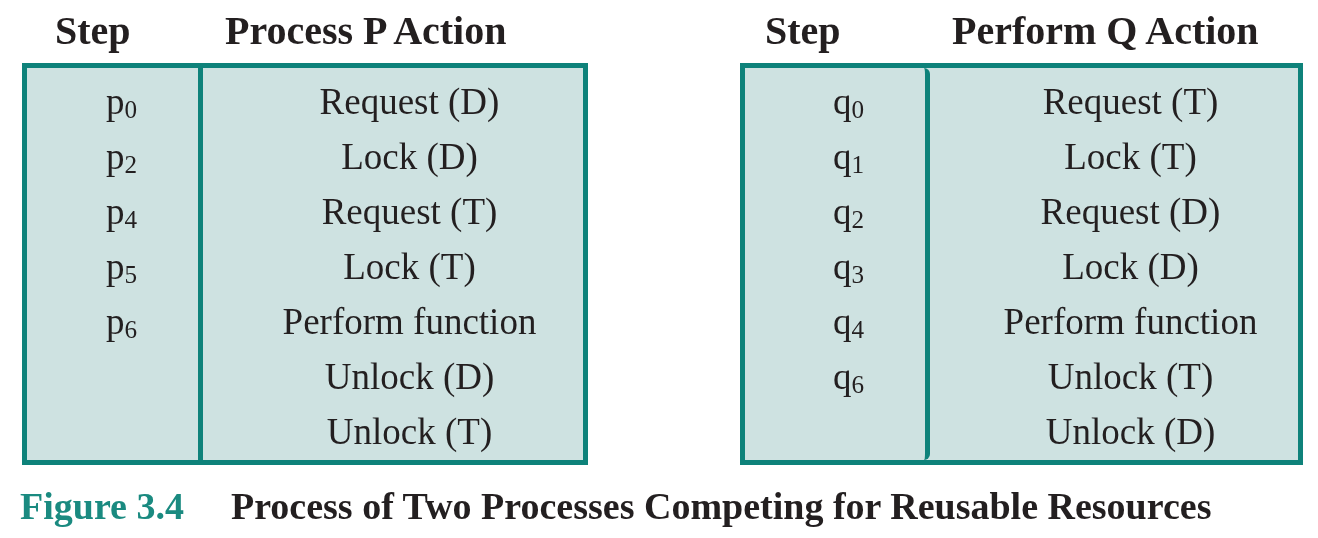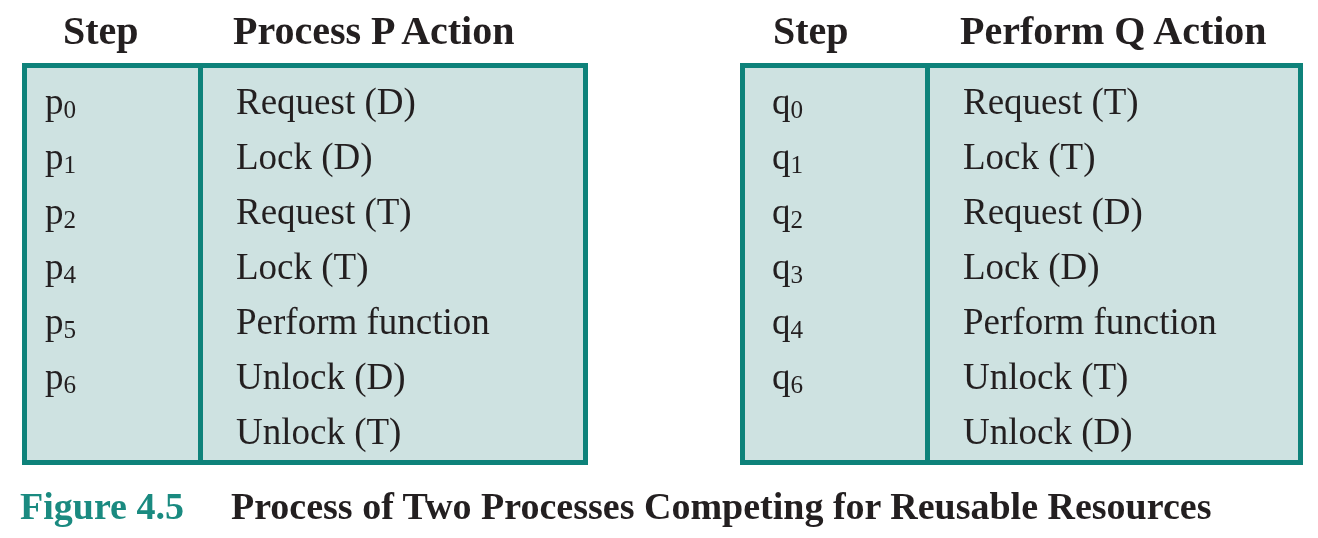--- a/index.html
+++ b/index.html
@@ -19,21 +19,21 @@
   .table-group {
     position: absolute;
     top: 0;
   }
   .group-p { left: 22px;  width: 566px; }
   .group-q { left: 740px; width: 563px; }
 
   .thead {
     position: absolute;
     top: 8px;
-    left: 8px;
+    left: 0;
     right: 0;
     height: 50px;
     display: flex;
     align-items: flex-start;
     font-weight: bold;
     font-size: 40px;
     line-height: 46px;
     white-space: nowrap;
   }
   .th-step {
@@ -62,31 +62,33 @@
   }
   .col-steps {
     box-sizing: border-box;
     width: 176px;
     border-right: 5px solid var(--c-border, #0e827a);
     padding: 6px 0 0 18px;
   }
   .group-q .col-steps {
     width: 185px;
     padding-left: 27px;
+    border-radius: 6px;
   }
   .col-actions {
     flex: 1;
     padding: 6px 0 0 17px;
     margin-left: 16px;
   }
   .cell {
     height: 55px;
     line-height: 55px;
     font-size: 37px;
     white-space: nowrap;
+    text-align: center;
   }
   .cell sub {
     font-size: 0.68em;
     line-height: 0;
     vertical-align: baseline;
     position: relative;
     top: 0.16em;
   }
 
   .caption {
@@ -109,21 +111,20 @@
 <div class="canvas">
 
   <div class="table-group group-p">
     <div class="thead">
       <div class="th-step">Step</div>
       <div class="th-action">Process P Action</div>
     </div>
     <div class="tbox">
       <div class="col-steps">
         <div class="cell"><span>p</span><sub>0</sub></div>
-        <div class="cell"><span>p</span><sub>1</sub></div>
         <div class="cell"><span>p</span><sub>2</sub></div>
         <div class="cell"><span>p</span><sub>4</sub></div>
         <div class="cell"><span>p</span><sub>5</sub></div>
         <div class="cell"><span>p</span><sub>6</sub></div>
       </div>
       <div class="col-actions">
         <div class="cell">Request (D)</div>
         <div class="cell">Lock (D)</div>
         <div class="cell">Request (T)</div>
         <div class="cell">Lock (T)</div>
@@ -154,16 +155,16 @@
         <div class="cell">Request (D)</div>
         <div class="cell">Lock (D)</div>
         <div class="cell">Perform function</div>
         <div class="cell">Unlock (T)</div>
         <div class="cell">Unlock (D)</div>
       </div>
     </div>
   </div>
 
   <div class="caption">
-    <span class="fig-num">Figure 4.5</span><span class="fig-title">Process of Two Processes Competing for Reusable Resources</span>
+    <span class="fig-num">Figure 3.4</span><span class="fig-title">Process of Two Processes Competing for Reusable Resources</span>
   </div>
 
 </div>
 
 </body></html>

